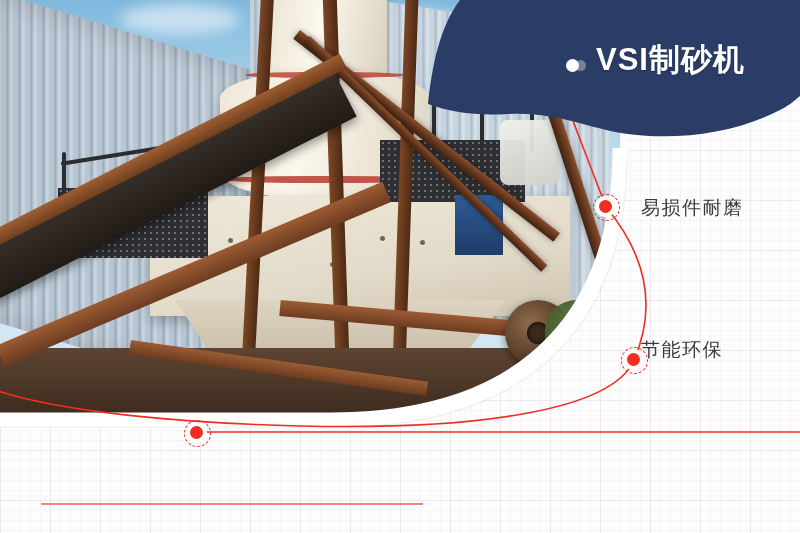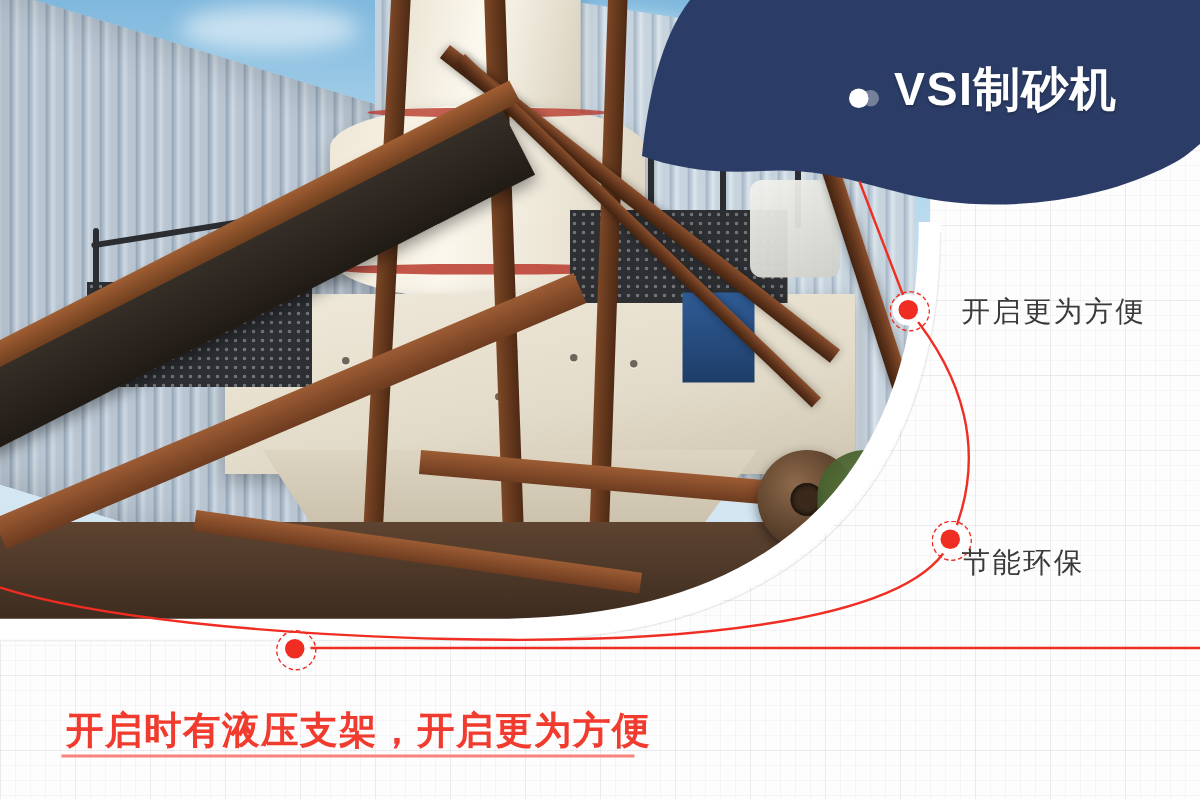--- a/index.html
+++ b/index.html
@@ -148,21 +148,21 @@
        background:#ef2d22;box-shadow:0 0 0 4px #fff;}
   .ring{position:absolute;width:25px;height:25px;border-radius:50%;
         border:1.6px dashed #ef2d22;}
 
   
   .label{
     position:absolute;color:#3a3a3a;font-size:19px;letter-spacing:1.5px;
     white-space:nowrap;
   }
   #lbl1{left:641px;top:195px;}
-  #lbl2{left:641px;top:362px;}
+  #lbl2{left:641px;top:337px;}
   #lbl3{left:641px;top:384px;}
 
   
   #caption{
     position:absolute;left:44px;top:470px;
     color:#f23b2f;font-size:25px;font-weight:bold;letter-spacing:1px;
     white-space:nowrap;
   }
   #caption-underline{
     position:absolute;left:41px;top:503px;width:382px;height:2px;
@@ -262,19 +262,18 @@
 
   <div class="ring" style="left:593px;top:194px;"></div>
   <div class="dot" style="left:599px;top:200px;"></div>
 
   <div class="ring" style="left:621px;top:347px;"></div>
   <div class="dot" style="left:627px;top:353px;"></div>
 
   <div class="ring" style="left:184px;top:420px;"></div>
   <div class="dot" style="left:190px;top:426px;"></div>
 
-  <div class="label" id="lbl1">开启更为方便</div>
+  <div class="label" id="lbl1">易损件耐磨</div>
   <div class="label" id="lbl2">节能环保</div>
 
-  <div id="caption">开启时有液压支架，开启更为方便</div>
   <div id="caption-underline"></div>
 
 </div>
 
 </body></html>

